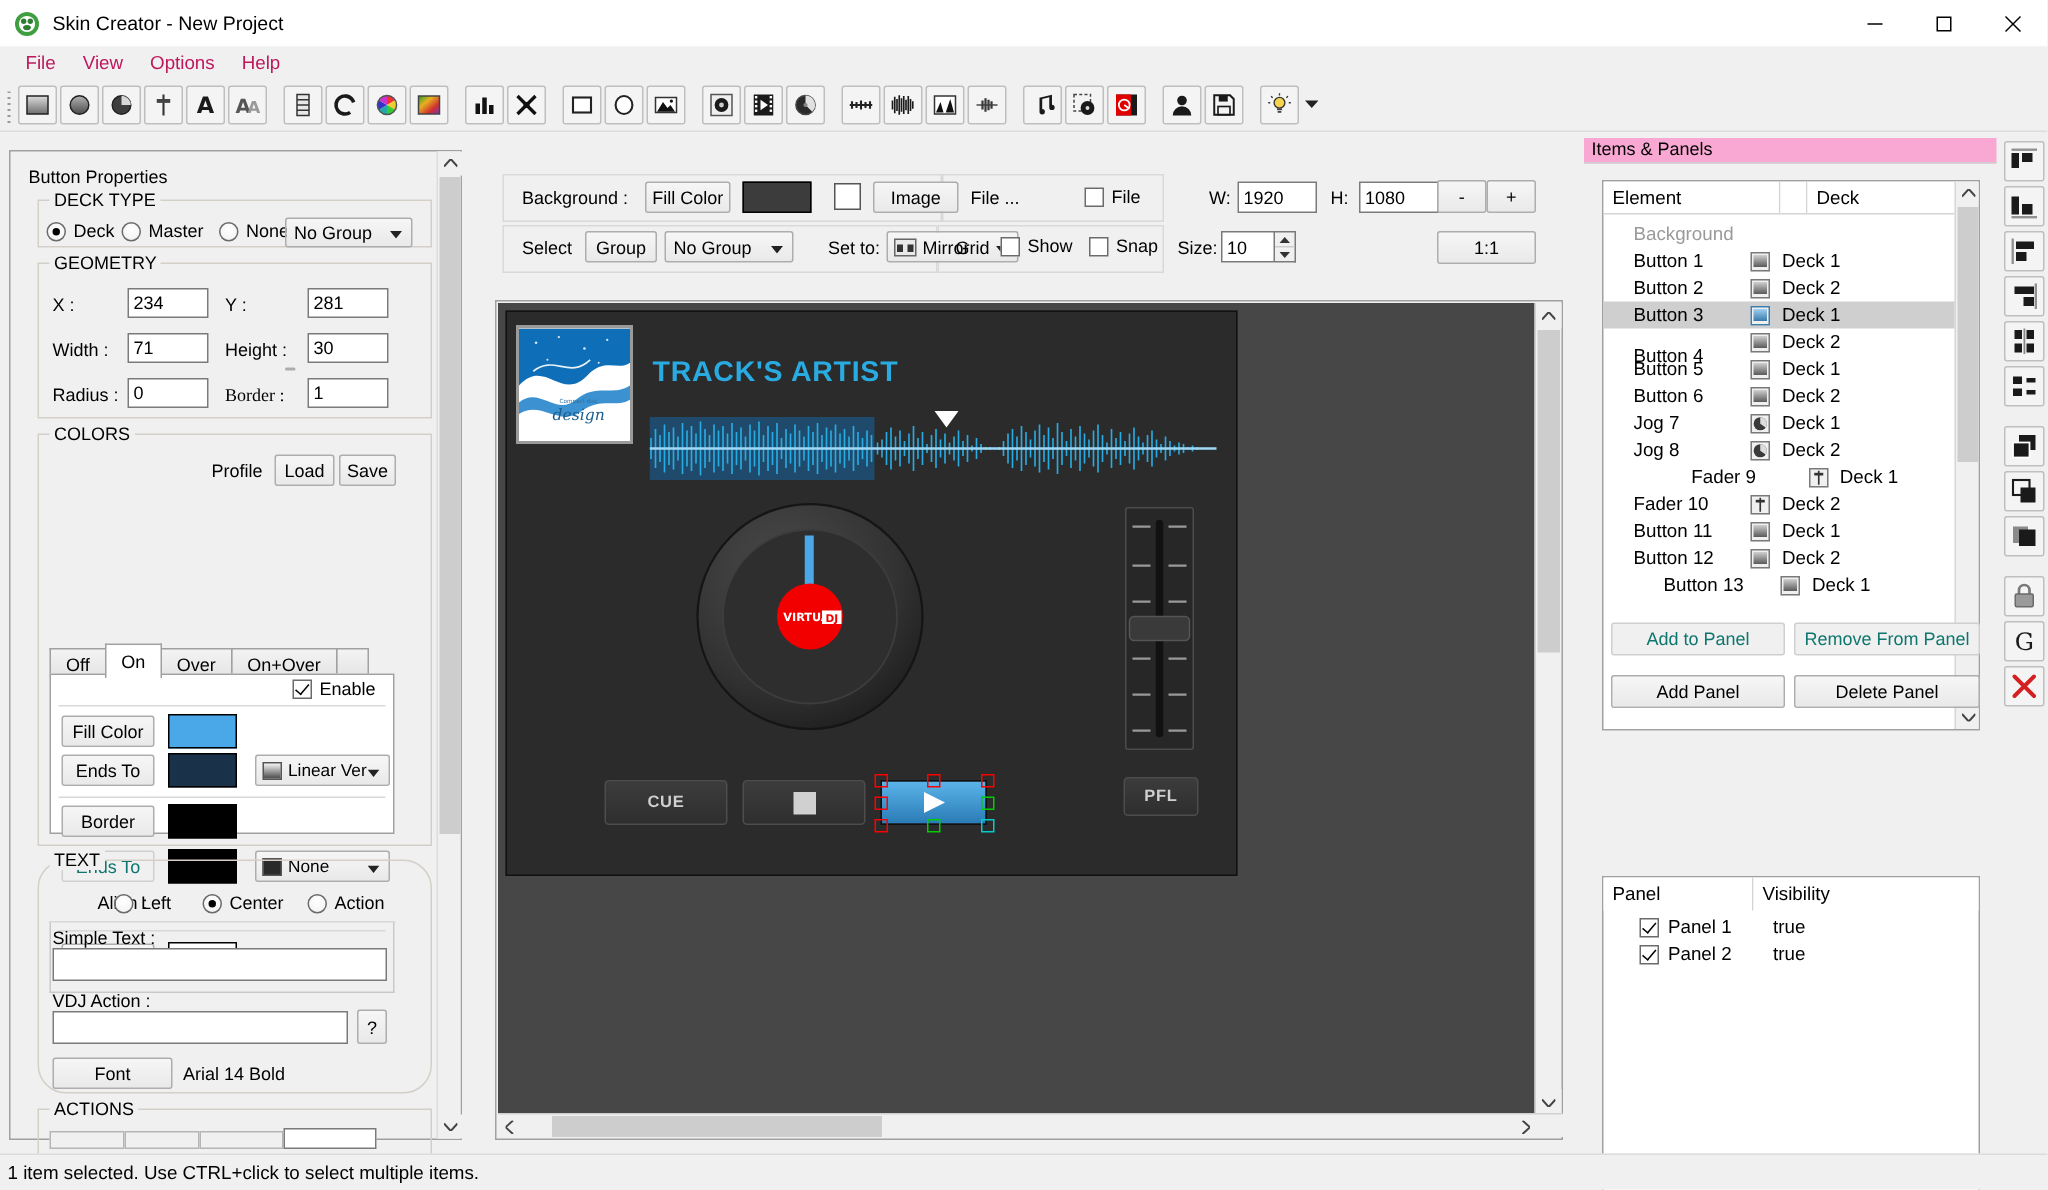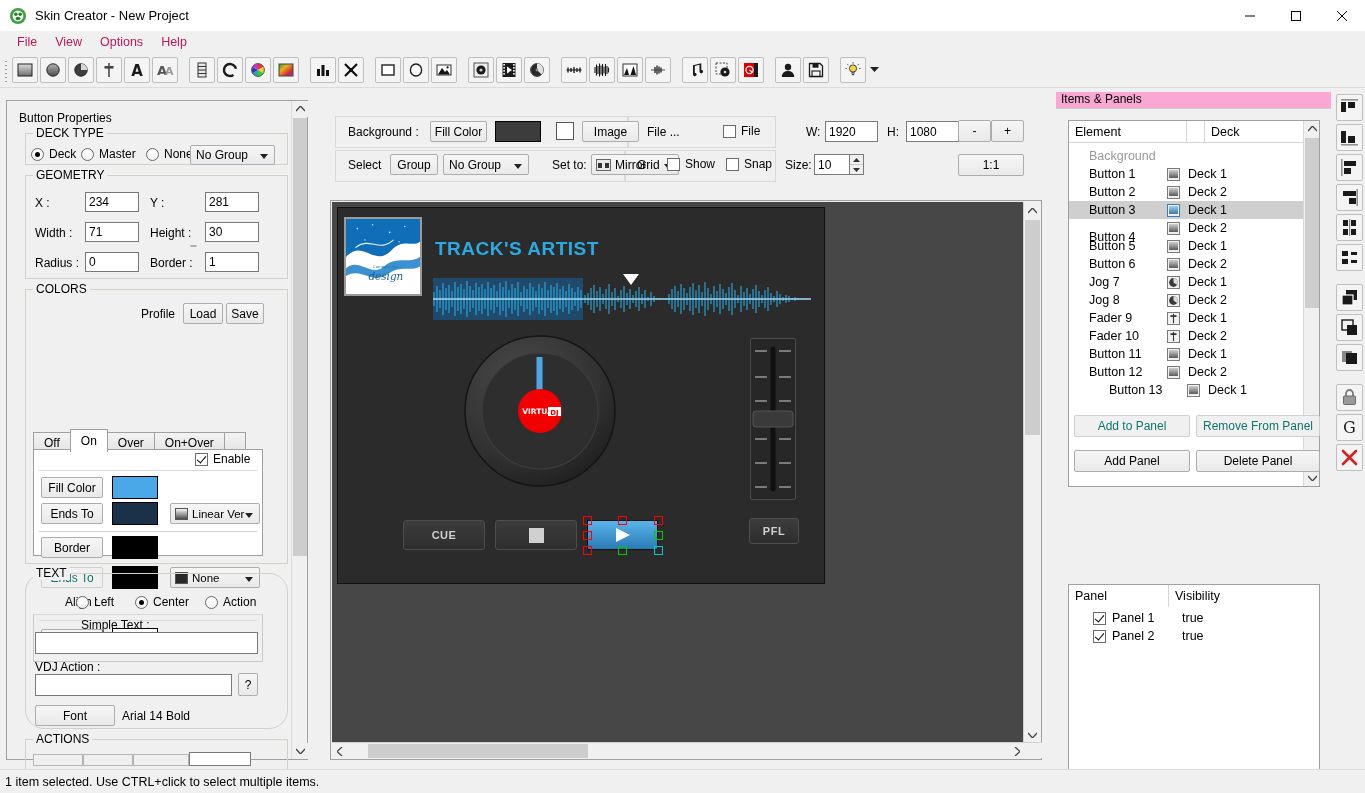--- a/index.html
+++ b/index.html
@@ -487,21 +487,21 @@
     <div class="lbl" style="position:absolute;left:143px;top:95px;">Y :</div>
     <div class="tinput" style="position:absolute;left:198px;top:91px;width:54px;height:20px;">281</div>
 
     <div class="lbl" style="position:absolute;left:28px;top:125px;">Width :</div>
     <div class="tinput" style="position:absolute;left:78px;top:121px;width:54px;height:20px;">71</div>
     <div class="lbl" style="position:absolute;left:143px;top:125px;">Height :</div>
     <div class="tinput" style="position:absolute;left:198px;top:121px;width:54px;height:20px;">30</div>
 
     <div class="lbl" style="position:absolute;left:28px;top:155px;">Radius :</div>
     <div class="tinput" style="position:absolute;left:78px;top:151px;width:54px;height:20px;">0</div>
-    <div class="lbl" style="position:absolute;left:143px;top:155px;">Border :</div>
+    <div class="lbl" style="position:absolute;left:143px;top:155px;font-family:Liberation Serif, serif;">Border :</div>
     <div class="tinput" style="position:absolute;left:198px;top:151px;width:54px;height:20px;">1</div>
 
     <div class="groupbox" style="left:18px; top:188px; width:263px; height:275px;">
       <span class="gb-title">COLORS</span>
     </div>
     <div class="lbl" style="position:absolute;left:134px;top:206px;">Profile</div>
     <div class="btn" style="position:absolute;left:176px;top:202px;width:40px;height:21px;">Load</div>
     <div class="btn" style="position:absolute;left:219px;top:202px;width:38px;height:21px;">Save</div>
 
     <div class="tabbar" style="left:26px; top:328px; width:230px;">
@@ -565,21 +565,21 @@
     </div>
     <div style="position:absolute;left:128px;top:494px;display:flex;align-items:center;gap:5px;">
       <span class="radio on"></span>
       <span class="lbl">Center</span>
     </div>
     <div style="position:absolute;left:198px;top:494px;display:flex;align-items:center;gap:5px;">
       <span class="radio"></span>
       <span class="lbl">Action</span>
     </div>
 
-    <div class="lbl" style="position:absolute;left:28px;top:517px;padding-left:46px;">Simple Text :</div>
+    <div class="lbl" style="position:absolute;left:28px;top:517px;">Simple Text :</div>
     <div class="tinput" style="position:absolute;left:28px;top:531px;width:223px;height:22px;"></div>
 
     <div class="lbl" style="position:absolute;left:28px;top:559px;">VDJ Action :</div>
     <div class="tinput" style="position:absolute;left:28px;top:573px;width:197px;height:22px;"></div>
     <div class="btn" style="position:absolute;left:231px;top:572px;width:20px;height:23px;">?</div>
 
     <div class="btn" style="position:absolute;left:28px;top:604px;width:80px;height:21px;">Font</div>
     <div class="lbl" style="position:absolute;left:115px;top:608px;">Arial 14 Bold</div>
 
     <div class="groupbox" style="left:18px; top:638px; width:263px; height:40px;">
@@ -999,21 +999,21 @@
       <div class="lrow" style="top:170px;">
         <span style="padding-left:20px;width:98px;">Jog 8</span>
         <span class="el-icon">
           <svg width="11" height="11" viewBox="0 0 11 11">
               <circle cx="5.5" cy="5.5" r="4.4" fill="#3a3a3a"></circle>
               <path d="M5.5 5.5 L5.5 1.1 A4.4 4.4 0 0 1 9.1 8 Z" fill="#dcdcdc"></path>
             </svg>
           </span>
         <span style="padding-left:8px;">Deck 2</span>
       </div>
-      <div class="lrow" style="top:188px;">
+      <div class="lrow" style="top:188px;justify-content:center;">
         <span style="padding-left:20px;width:98px;">Fader 9</span>
         <span class="el-icon">
           <svg width="11" height="11" viewBox="0 0 11 11">
               <line x1="5.5" y1="0.8" x2="5.5" y2="10.2" stroke="#333" stroke-width="1.1"></line>
               <rect x="2.5" y="2.2" width="6" height="1.8" fill="#333"></rect>
             </svg>
           </span>
         <span style="padding-left:8px;">Deck 1</span>
       </div>
       <div class="lrow" style="top:206px;">

